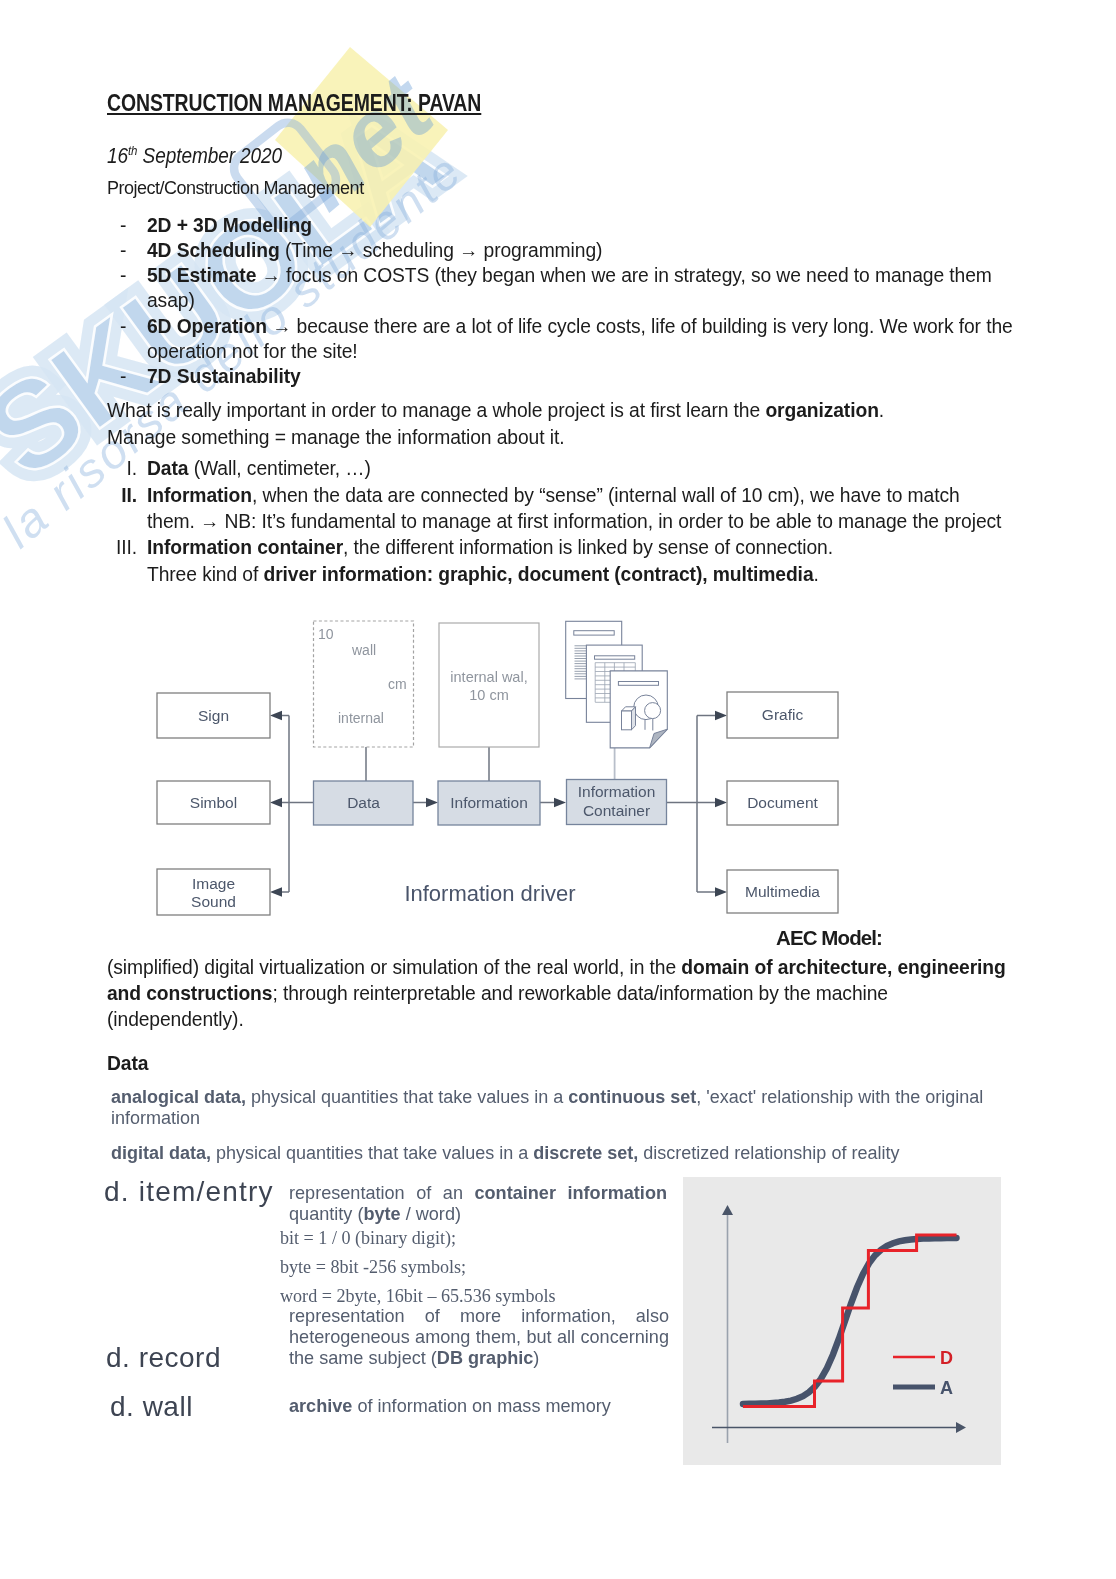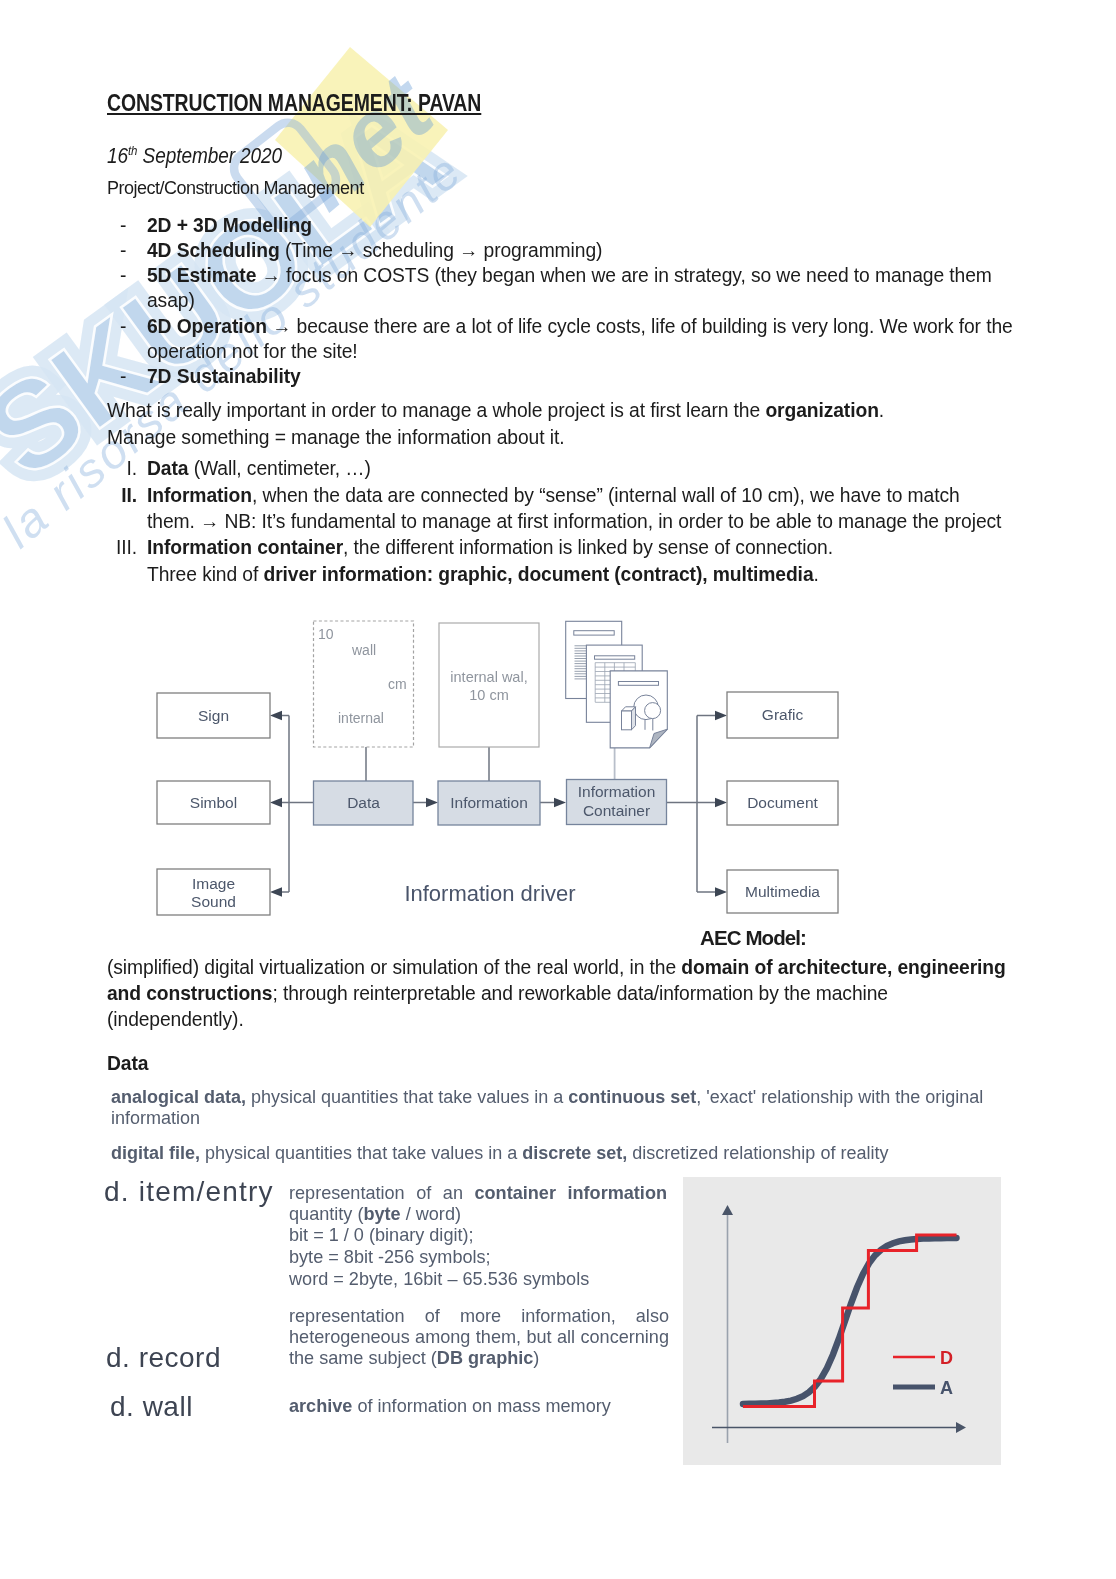--- a/index.html
+++ b/index.html
@@ -187,43 +187,43 @@
     <text x="782.5" y="208">Document</text>
     <text x="782.5" y="297">Multimedia</text>
     <text x="363.5" y="208">Data</text>
     <text x="489" y="208">Information</text>
     <text x="616.5" y="197">Information</text>
     <text x="616.5" y="216">Container</text>
   </g>
   <text x="490" y="301" fill="#49546a" font-size="22px" font-family="Liberation Sans, sans-serif" text-anchor="middle">Information driver</text>
 </svg>
 
-<div class="ct body-txt" style="left:700px;top:925.4px;width:258px;text-align:left;font-size:20.5px;letter-spacing:-0.9px;font-weight:bold;">AEC Model:</div>
+<div class="ct body-txt" style="left:700px;top:925.4px;width:258px;text-align:center;font-size:20.5px;letter-spacing:-0.9px;font-weight:bold;">AEC Model:</div>
 
 <div class="ct body-txt" style="left:107px;top:955.2px;line-height:26px;">
 (simplified) digital virtualization or simulation of the real world, in the <b>domain of architecture, engineering</b><br>
 <b>and constructions</b>; through reinterpretable and reworkable data/information by the machine<br>
 (independently).
 </div>
 
 <div class="ct body-txt" style="left:107px;top:1050.9px;font-size:19.3px;font-weight:bold;">Data</div>
 
 <div class="ct gray" style="left:111px;top:1086.7px;font-size:18px;line-height:21px;white-space:nowrap;">
 <b>analogical data,</b> physical quantities that take values in a <b>continuous set</b>, 'exact' relationship with the original<br>
 information
 </div>
 
 <div class="ct gray" style="left:111px;top:1142.5px;font-size:18px;line-height:21px;white-space:nowrap;">
-<b>digital file,</b> physical quantities that take values in a <b>discrete set,</b> discretized relationship of reality
+<b>digital data,</b> physical quantities that take values in a <b>discrete set,</b> discretized relationship of reality
 </div>
 
 <div class="ct" style="left:104px;top:1177px;font-size:28px;line-height:30px;letter-spacing:1.2px;color:#3d4452;">d. item/entry</div>
 
 <div class="ct gray" style="left:289px;top:1182.8px;width:378px;font-size:18.1px;line-height:21.3px;text-align:justify;">representation of an <b>container information</b> quantity (<b>byte</b> / word)</div>
-<div class="ct gray" style="left:289px;top:1223.6px;font-size:18.1px;line-height:22px;white-space:nowrap;">
+<div class="ct gray" style="left:280px;top:1223.6px;font-size:18.1px;line-height:29px;white-space:nowrap;font-family:Liberation Serif, serif;">
 bit = 1 / 0 (binary digit);<br>
 byte = 8bit -256 symbols;<br>
 word = 2byte, 16bit – 65.536 symbols
 </div>
 
 <div class="ct" style="left:106px;top:1311px;font-size:28px;line-height:30px;letter-spacing:0.5px;color:#3d4452;margin-top:32px;">d. record</div>
 <div class="ct gray" style="left:289px;top:1305.8px;width:380px;font-size:18.1px;line-height:21.3px;text-align:justify;">representation of more information, also heterogeneous among them, but all concerning the same subject (<b>DB graphic</b>)</div>
 
 <div class="ct" style="left:110px;top:1392px;font-size:28px;line-height:30px;letter-spacing:0.5px;color:#3d4452;">d. wall</div>
 <div class="ct gray" style="left:289px;top:1395.8px;font-size:18.1px;line-height:21.3px;white-space:nowrap;"><b>archive</b> of information on mass memory</div>

